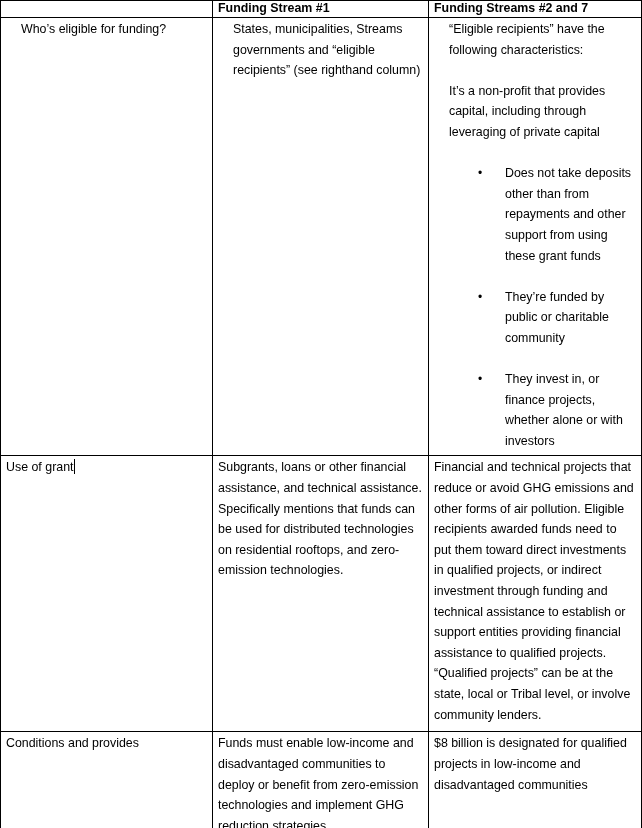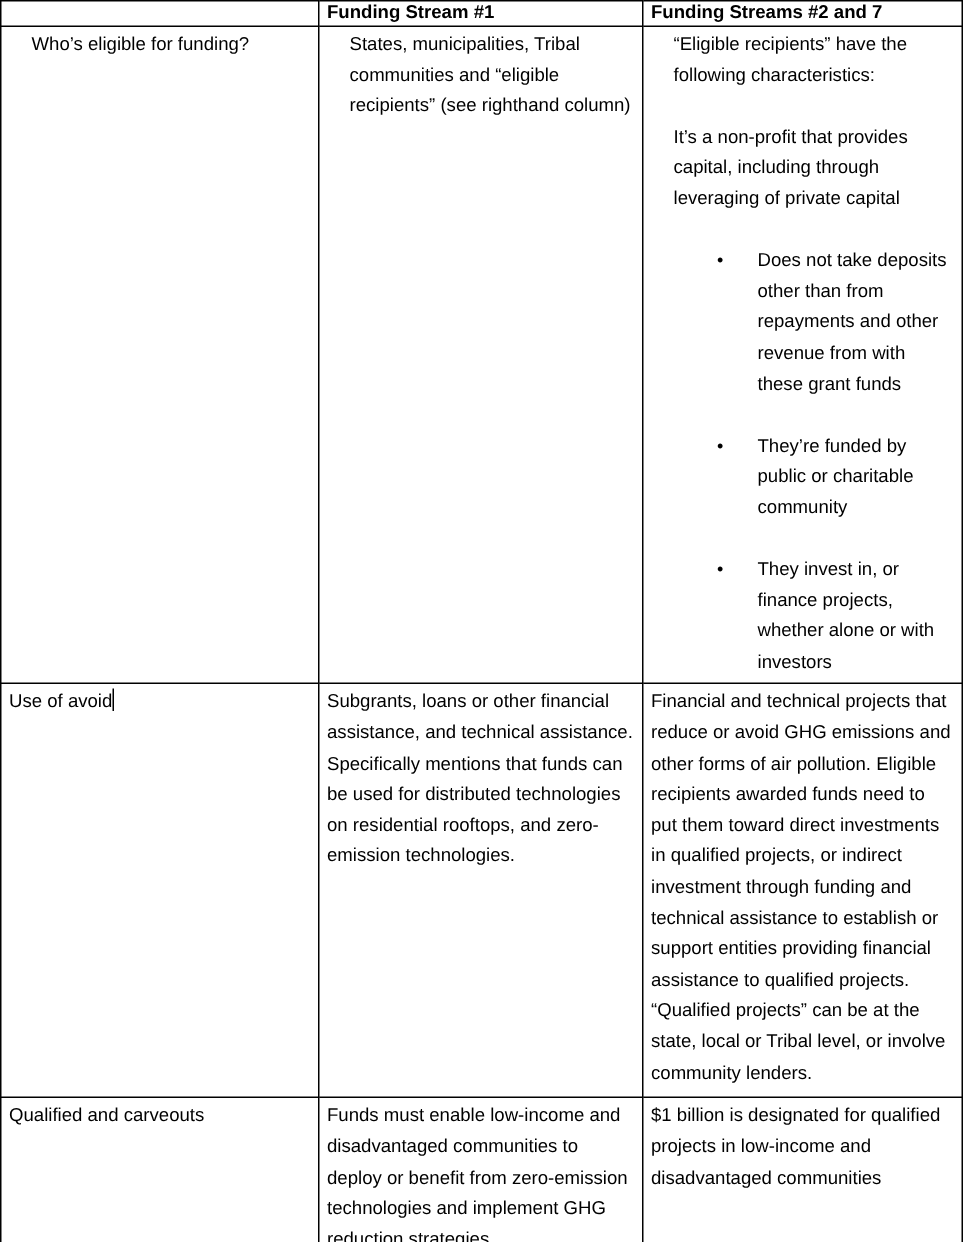--- a/index.html
+++ b/index.html
@@ -132,64 +132,64 @@
           <span class="cell-text">Funding Streams #2 and 7</span>
         </td>
       </tr>
 
 
       <tr class="row-eligible">
         <td>
           <span class="cell-text">Who’s eligible for funding?</span>
         </td>
         <td>
-          <span class="cell-text">States, municipalities, Tribal communities and “eligible recipients” (see righthand column)</span>
+          <span class="cell-text">States, municipalities, Streams governments and “eligible recipients” (see righthand column)</span>
         </td>
         <td>
           <span class="para">“Eligible recipients” have the following characteristics:</span>
           <span class="blank-line"></span>
           <span class="para">It’s a non-profit that provides capital, including through leveraging of private capital</span>
           <span class="blank-line"></span>
           <ul class="bullets">
             <li>
               <span class="bullet-glyph">•</span>
-              <span>Does not take deposits other than from repayments and other revenue from with these grant funds</span>
+              <span>Does not take deposits other than from repayments and other support from using these grant funds</span>
             </li>
             <li>
               <span class="bullet-glyph">•</span>
               <span>They’re funded by public or charitable community</span>
             </li>
             <li>
               <span class="bullet-glyph">•</span>
               <span>They invest in, or finance projects, whether alone or with investors</span>
             </li>
           </ul>
         </td>
       </tr>
 
       <tr class="row-use">
         <td>
-          <span class="cell-text" style="display:inline;">Use of avoid</span><span class="caret"></span>
+          <span class="cell-text" style="display:inline;">Use of grant</span><span class="caret"></span>
         </td>
         <td>
           <span class="cell-text">Subgrants, loans or other financial assistance, and technical assistance. Specifically mentions that funds can be used for distributed technologies on residential rooftops, and zero-emission technologies.</span>
         </td>
         <td>
           <span class="cell-text">Financial and technical projects that reduce or avoid GHG emissions and other forms of air pollution. Eligible recipients awarded funds need to put them toward direct investments in qualified projects, or indirect investment through funding and technical assistance to establish or support entities providing financial assistance to qualified projects. “Qualified projects” can be at the state, local or Tribal level, or involve community lenders.</span>
         </td>
       </tr>
 
       <tr class="row-conditions">
         <td>
-          <span class="cell-text">Qualified and carveouts</span>
+          <span class="cell-text">Conditions and provides</span>
         </td>
         <td>
           <span class="cell-text">Funds must enable low-income and disadvantaged communities to deploy or benefit from zero-emission technologies and implement GHG reduction strategies.</span>
         </td>
         <td>
-          <span class="cell-text">$1 billion is designated for qualified projects in low-income and disadvantaged communities</span>
+          <span class="cell-text">$8 billion is designated for qualified projects in low-income and disadvantaged communities</span>
         </td>
       </tr>
 
     </tbody>
   </table>
 
 </div>
 
 </body></html>

